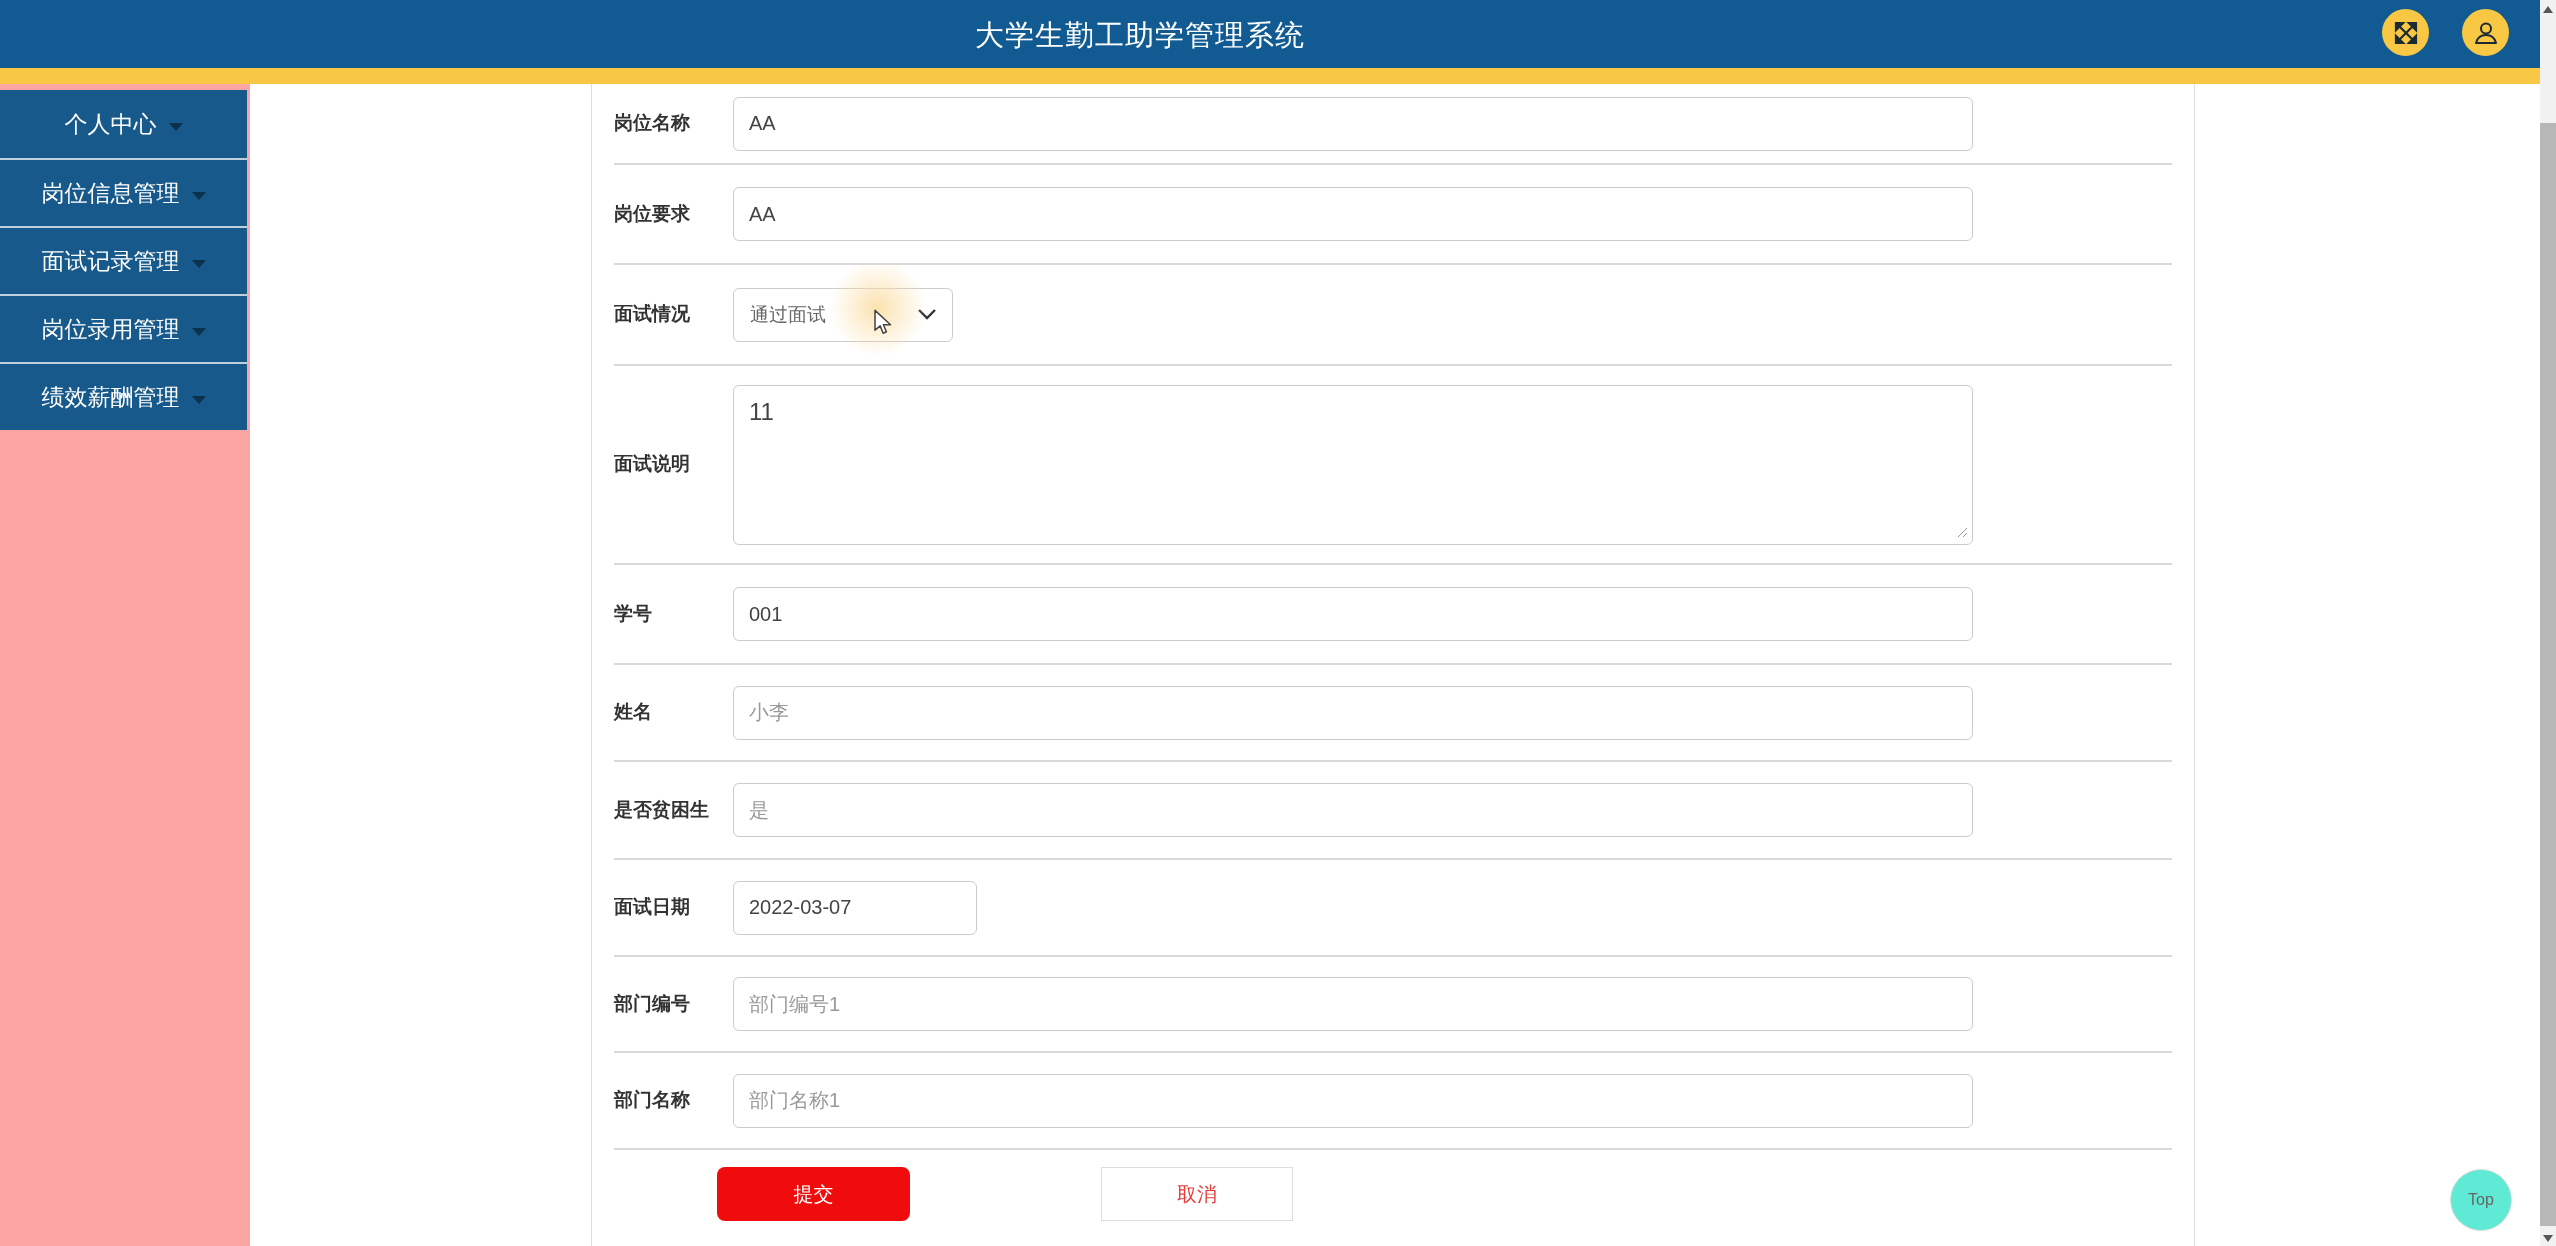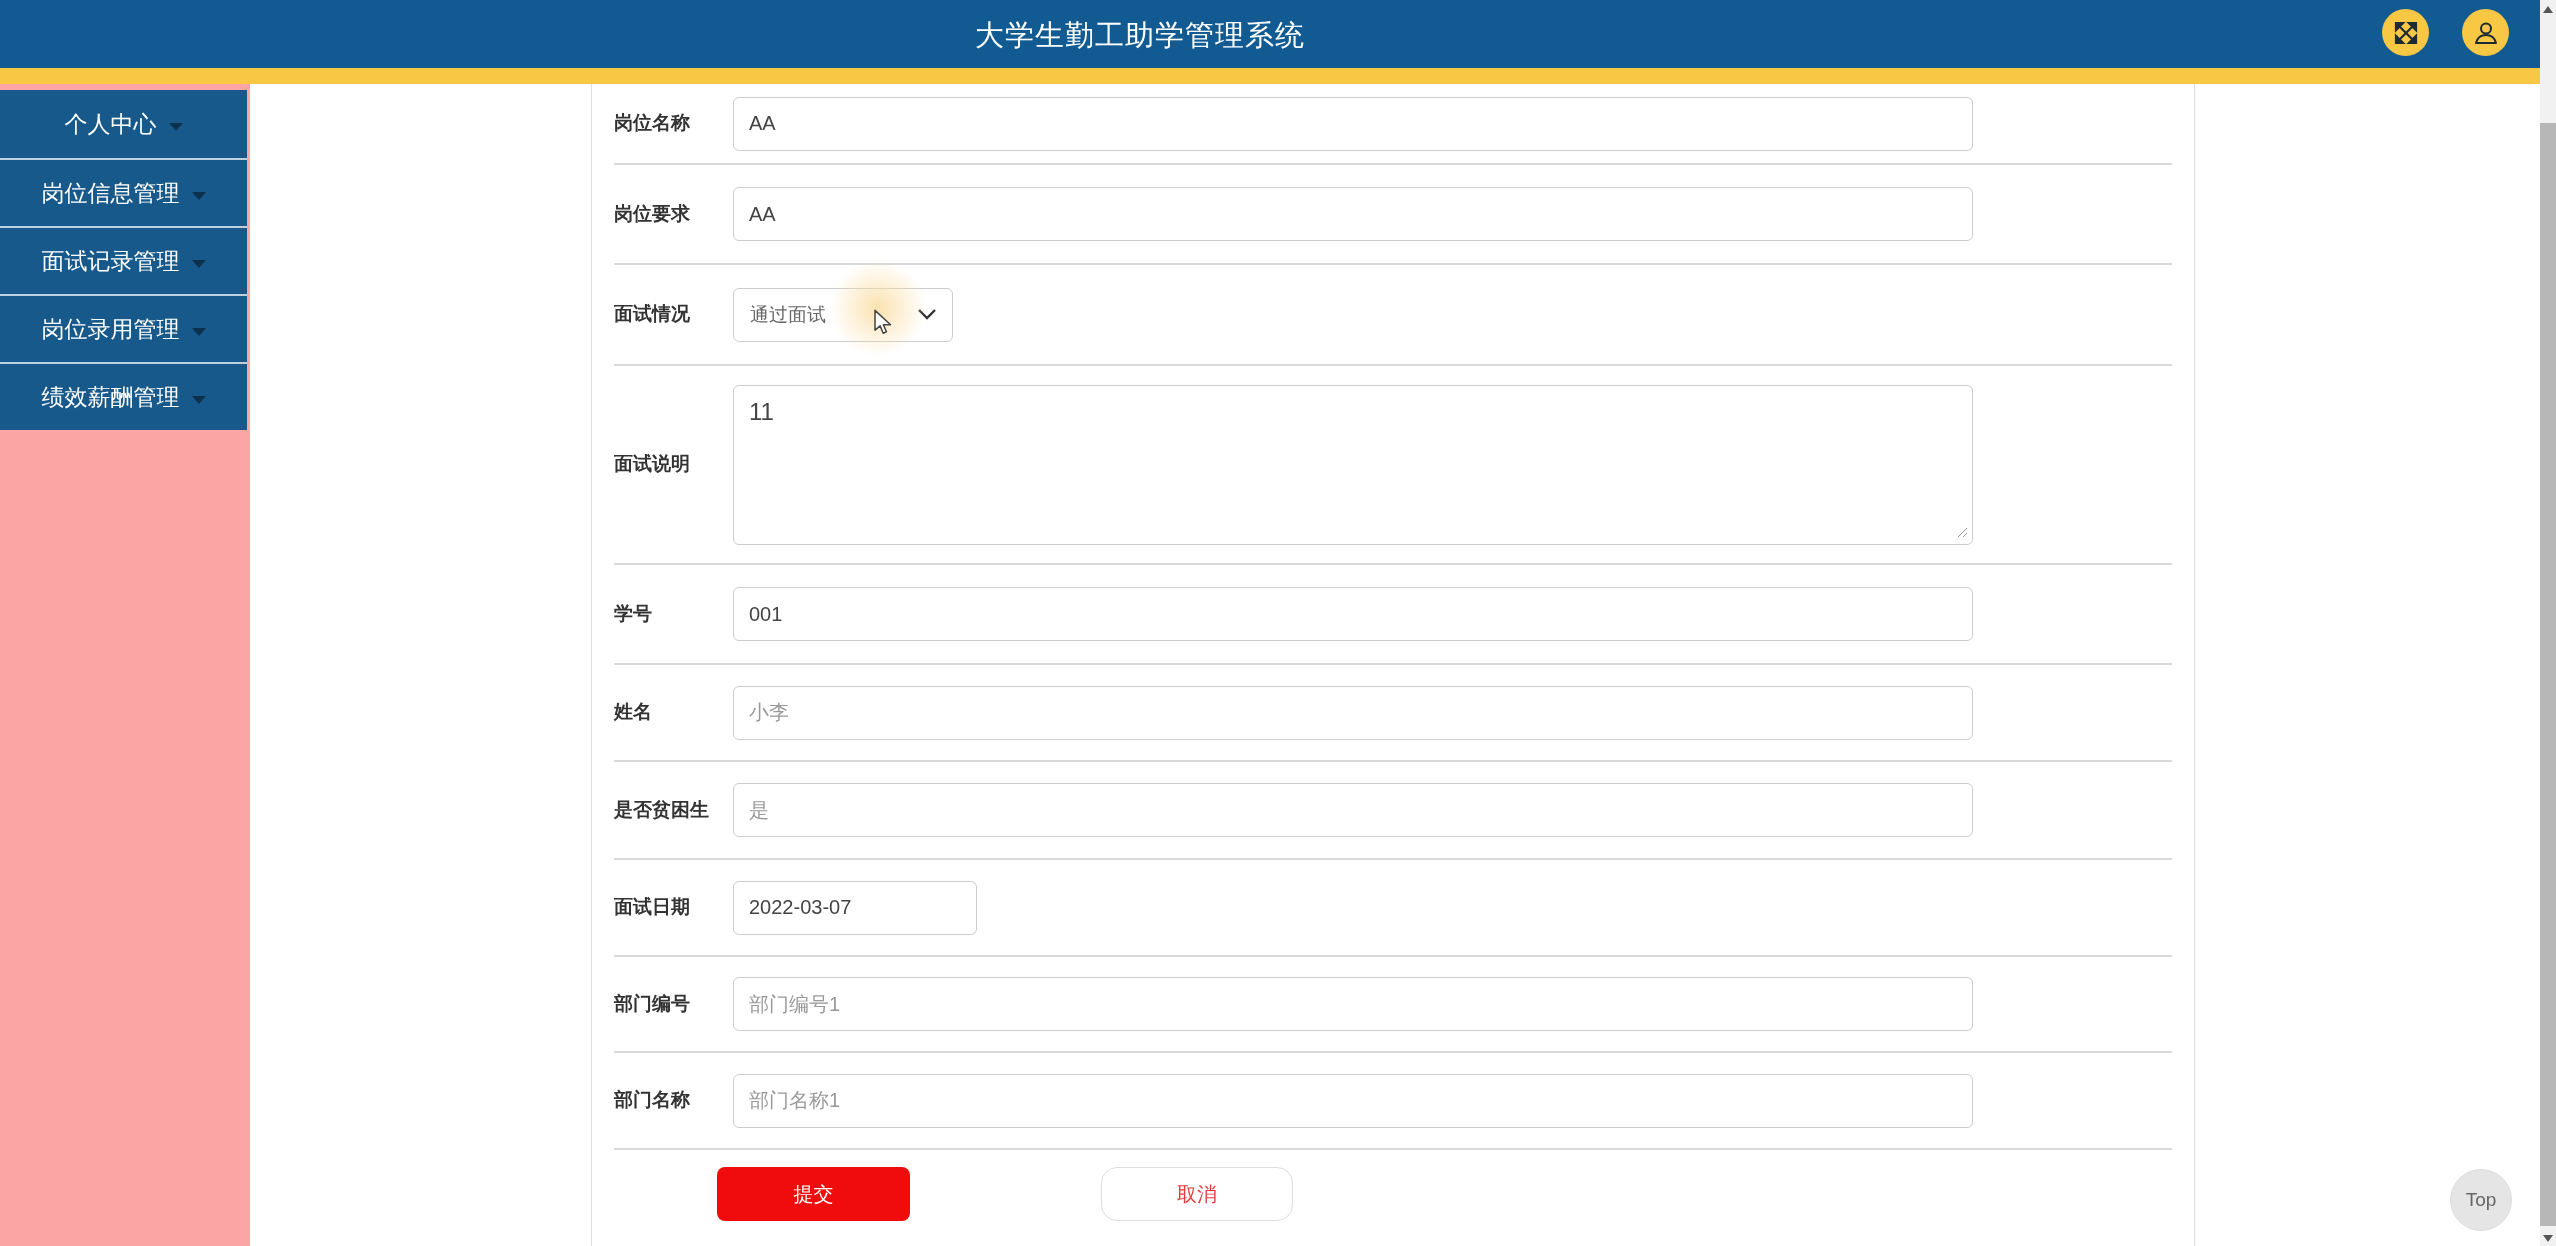--- a/index.html
+++ b/index.html
@@ -44,26 +44,26 @@
                  display:flex; align-items:center; padding:0 16px; cursor:pointer; background:#fff; }
   .sel-text { flex:1; font-size:19px; color:#666; }
 
   .area-wrap { position:relative; width:1240px; }
   .f-area { width:1240px; height:160px; border:1px solid #ccc; border-radius:6px; padding:12px 15px;
             font-size:24px; color:#444; resize:none; font-family:inherit; outline:none; display:block; }
   .resize-handle { position:absolute; right:5px; bottom:7px; }
 
   .btn-submit { width:193px; height:54px; background:#f00c0c; color:#fff; border:none; border-radius:8px;
                 font-size:20px; cursor:pointer; font-family:inherit; }
-  .btn-cancel { width:192px; height:54px; background:#fff; color:#e63c3c; border:1px solid #ddd; border-radius:16px;
+  .btn-cancel { width:192px; height:54px; background:#fff; color:#e63c3c; border:1px solid #ddd; border-radius:0;
                 font-size:20px; margin-left:191px; cursor:pointer; font-family:Liberation Serif, serif; }
 
   
   .top-btn { position:absolute; left:2450px; top:1169px; width:62px; height:62px; border-radius:50%;
-             border:1px solid #ddd; background:#e5e5e5; color:#666; font-size:19px;
+             border:1px solid #ddd; background:#5eead4; color:#666; font-size:16px;
              display:flex; align-items:center; justify-content:center; cursor:pointer; }
 
   .click-glow { position:absolute; left:828px; top:258px; width:100px; height:100px; border-radius:50%;
                 background:radial-gradient(circle, rgba(250,219,156,.8) 0%, rgba(250,219,156,0) 68%);
                 pointer-events:none; }
   .mouse-cursor { position:absolute; left:869px; top:308px; pointer-events:none; }
 
   
   .scrollbar { position:absolute; right:0; top:0; width:16px; height:1246px; background:#f1f1f1; cursor:pointer; }
   .sb-up { position:absolute; top:6px; left:3px; width:0; height:0;

